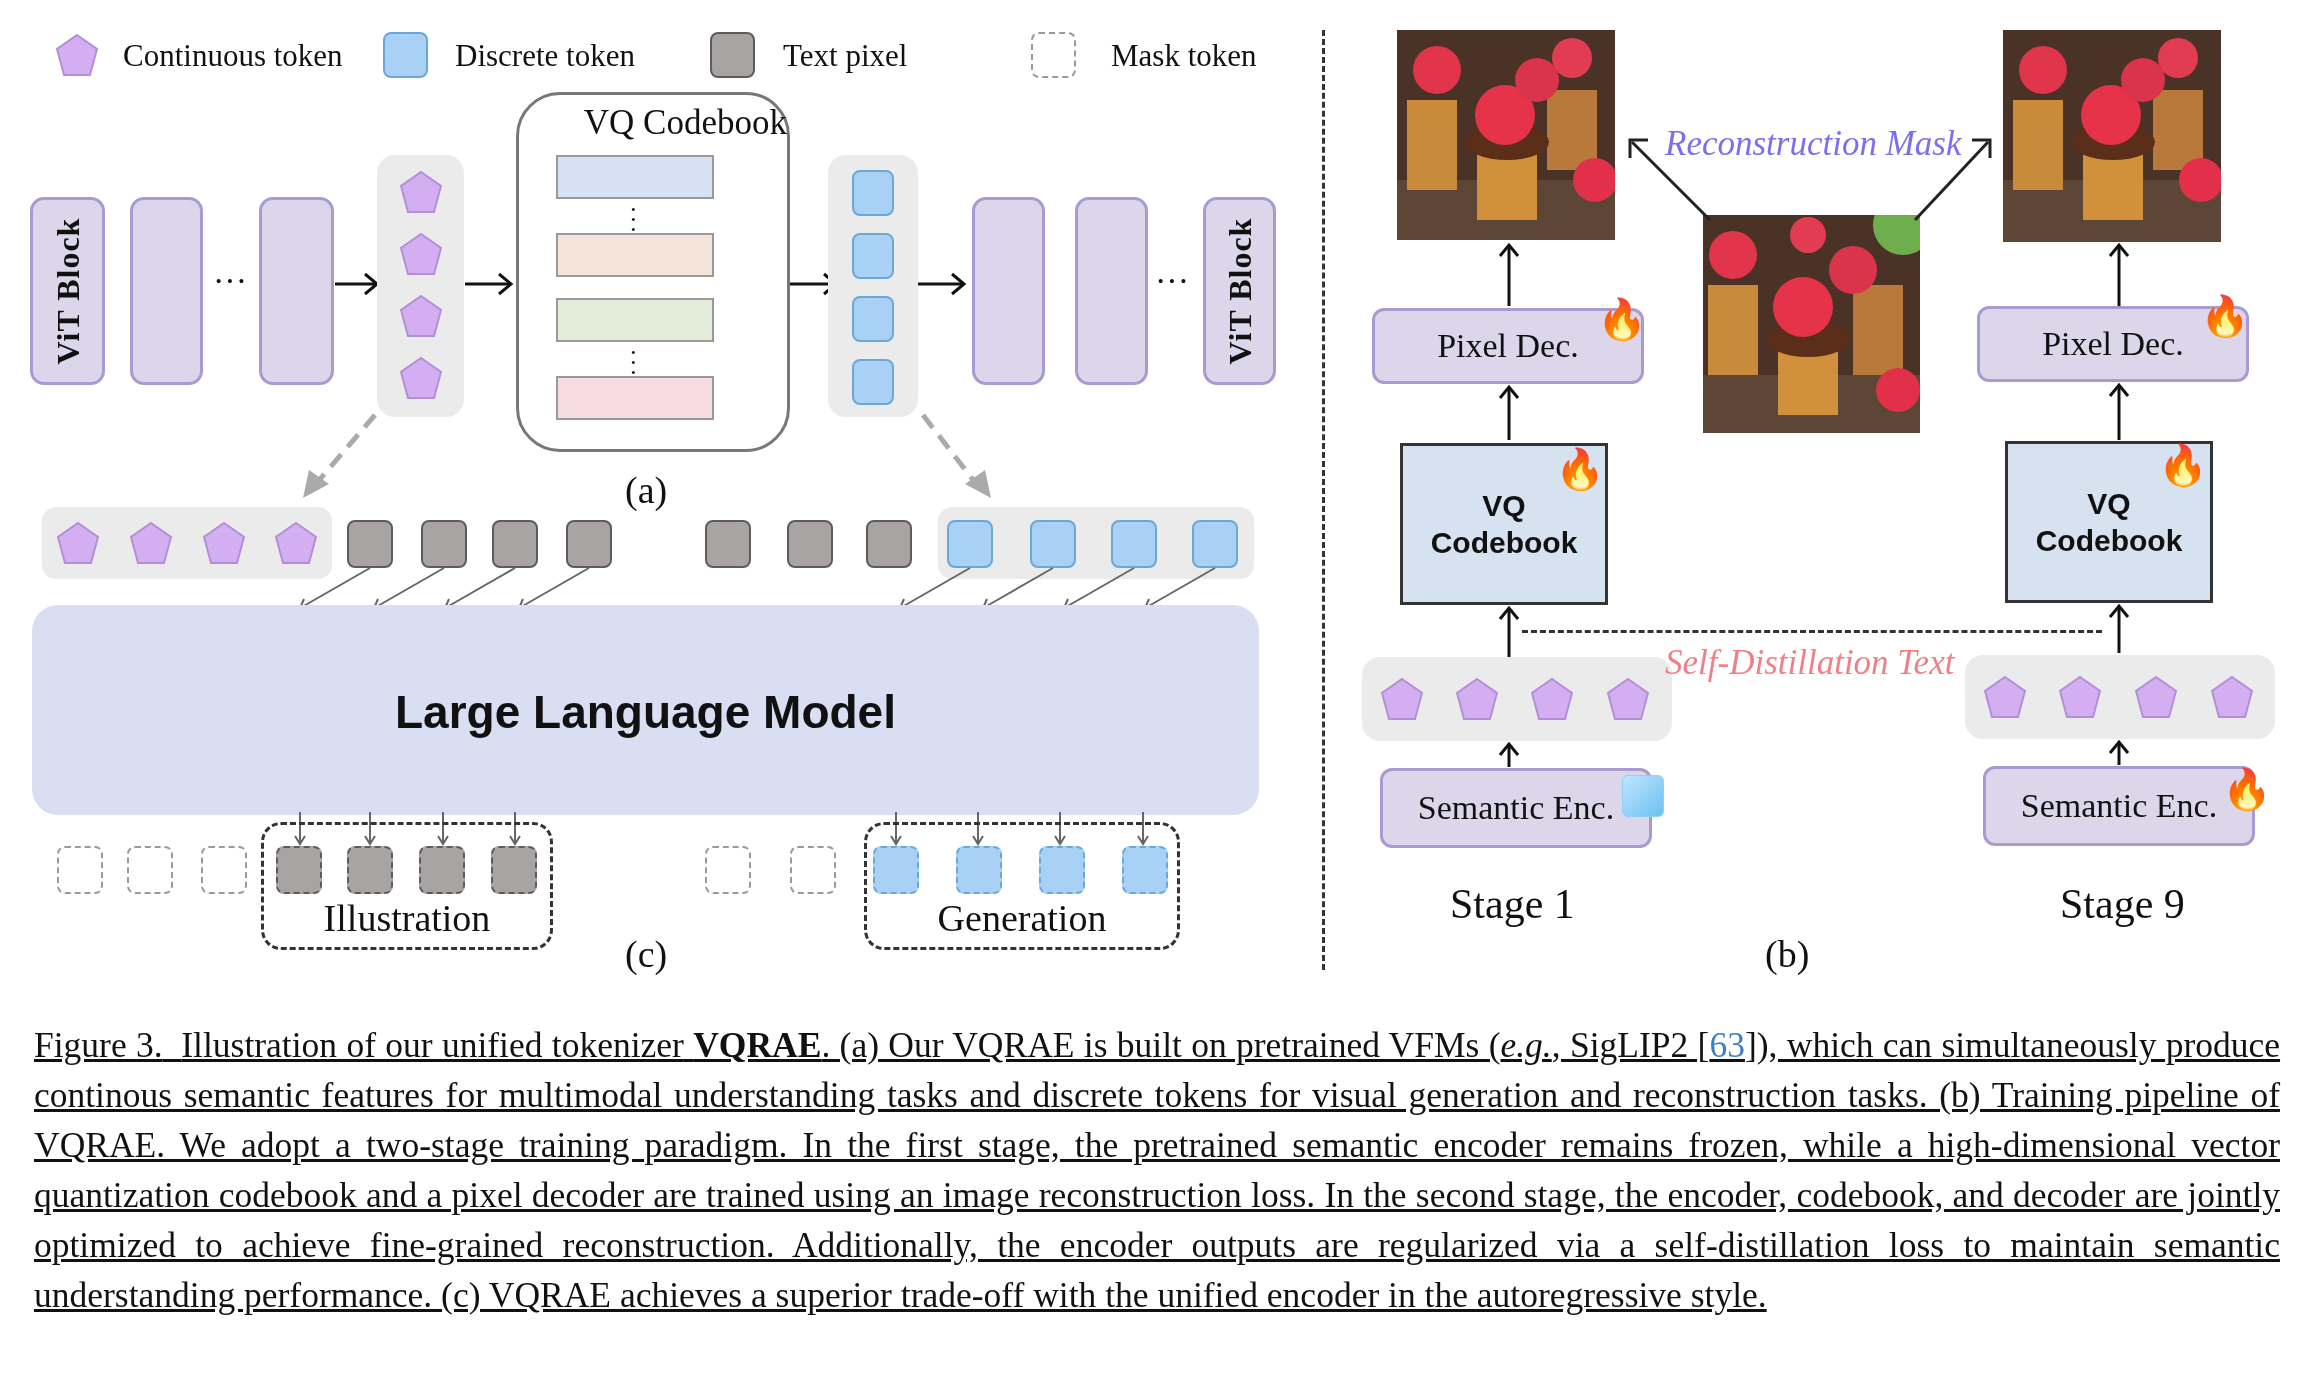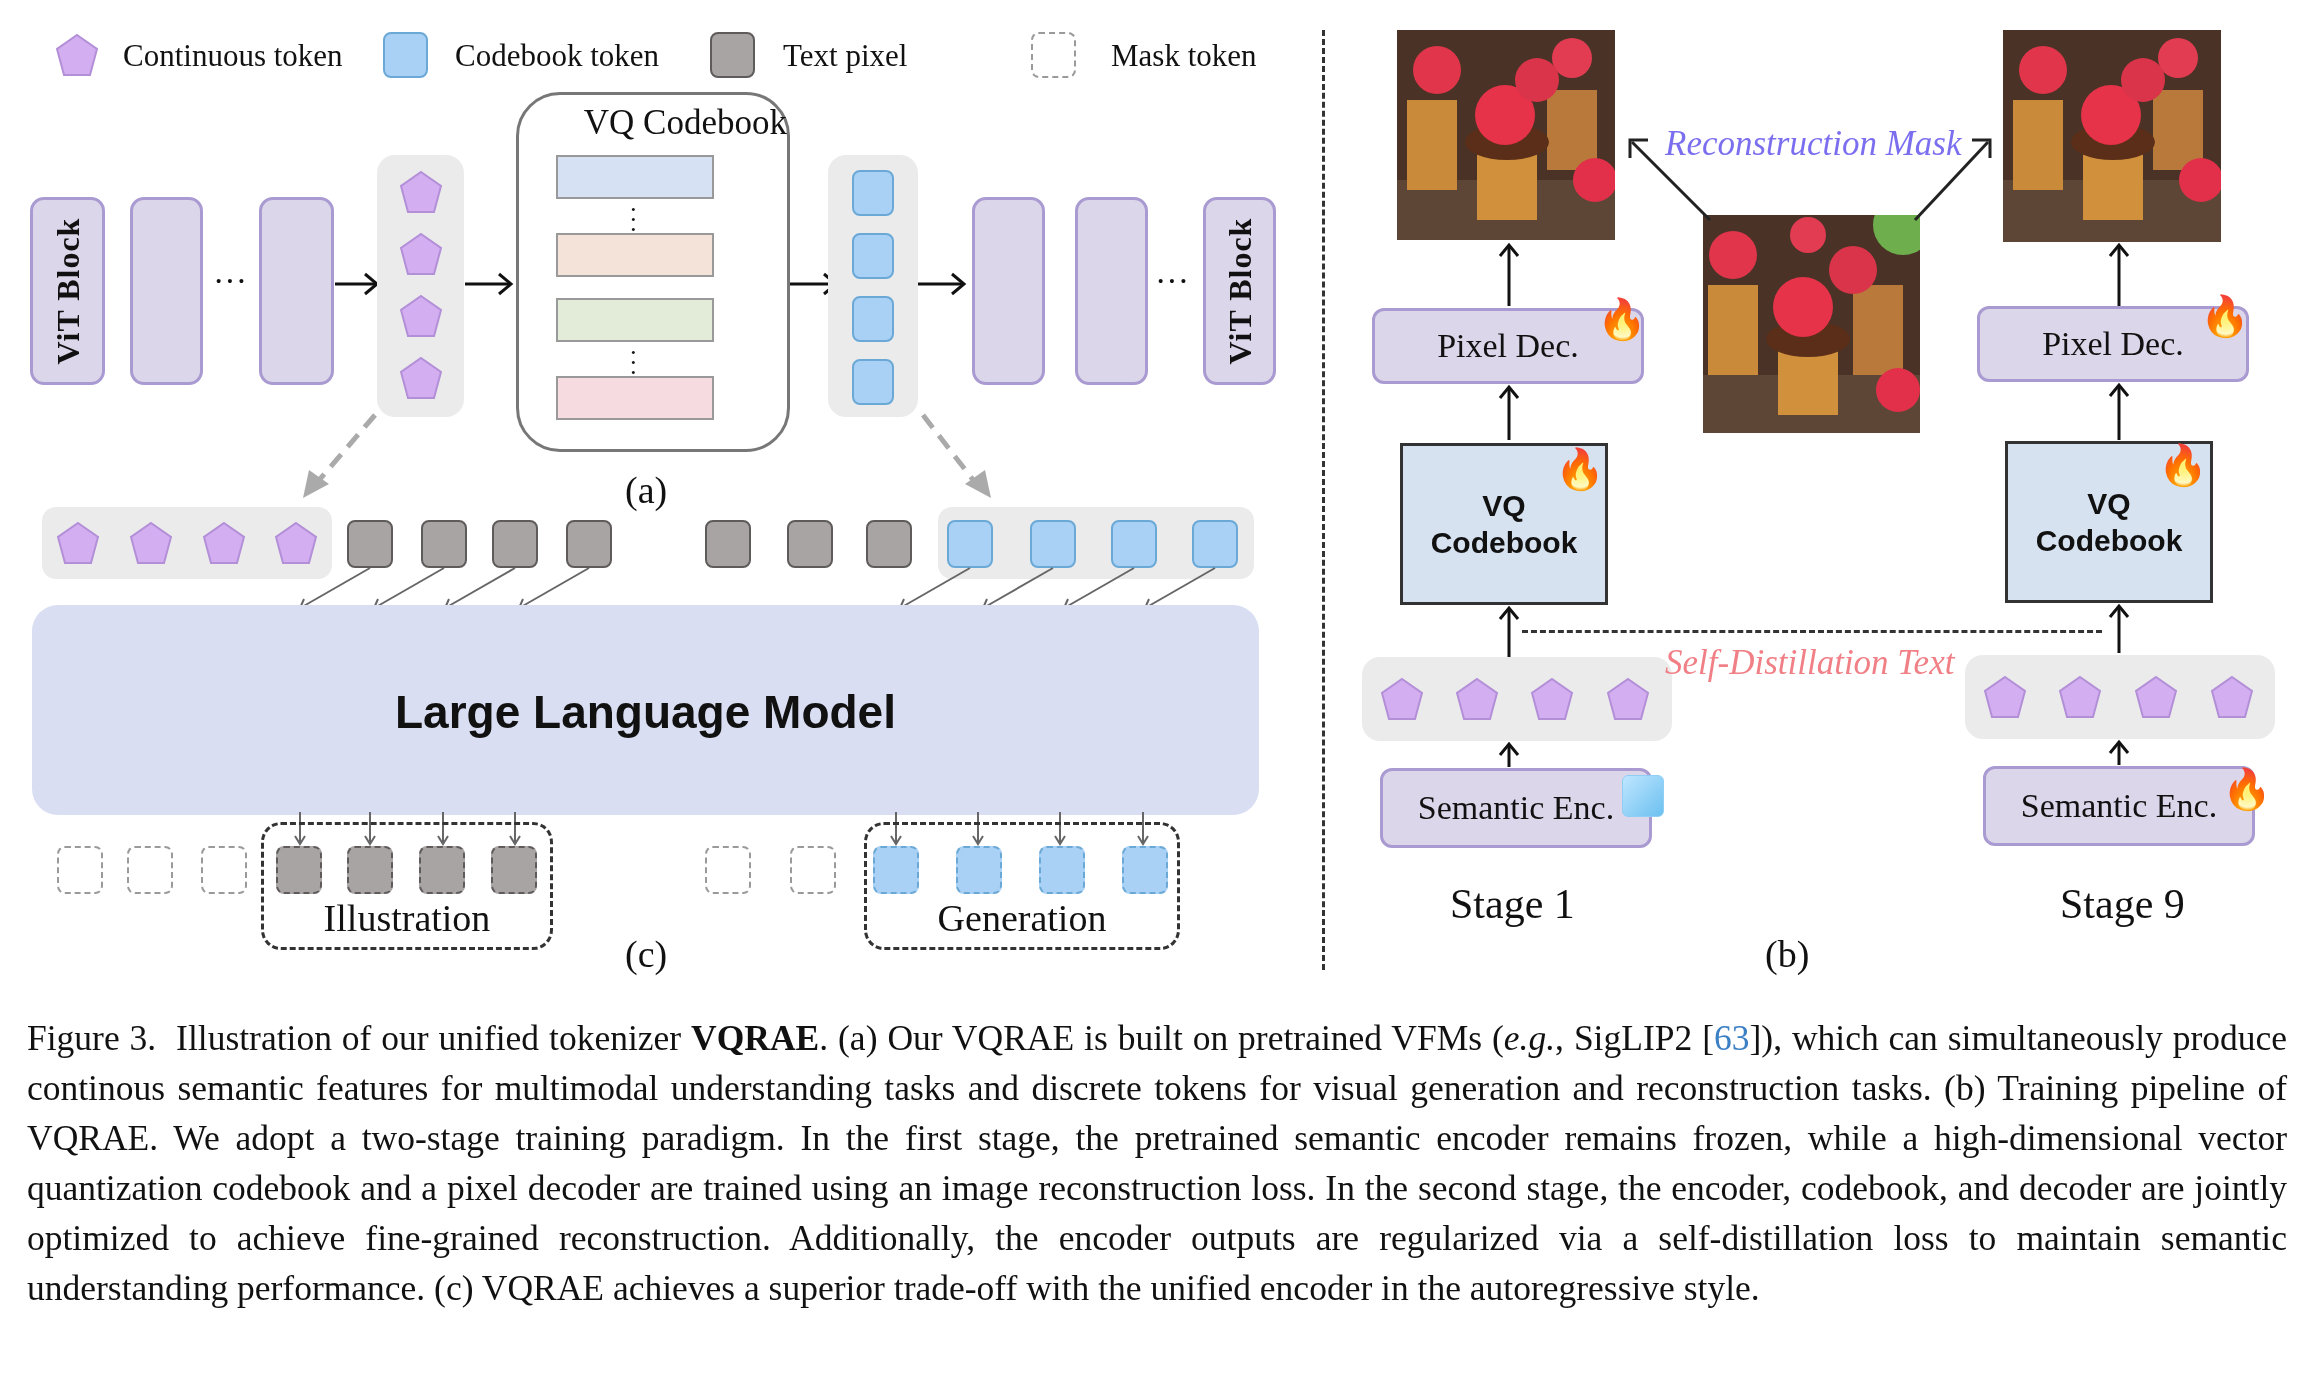--- a/index.html
+++ b/index.html
@@ -15,37 +15,37 @@
   .mtok{position:absolute;background:#fff;border:2px dashed #9a9a9a;border-radius:8px;box-sizing:border-box;}
   .vit{position:absolute;background:#dcd6ea;border:3px solid #a99bd1;border-radius:14px;box-sizing:border-box;}
   .vit-label{position:absolute;left:50%;top:50%;transform:translate(-50%,-50%) rotate(-90deg);font-size:32px;font-weight:bold;white-space:nowrap;letter-spacing:1px;}
   .graybg{position:absolute;background:#ebebeb;border-radius:18px;}
   .cb-row{position:absolute;left:37px;width:158px;height:44px;box-sizing:border-box;border:2px solid #999;}
   .dashed-v{position:absolute;border-left:3px dashed #333;}
   .purplebox{position:absolute;background:#dcd6ea;border:3px solid #a99bd1;border-radius:12px;box-sizing:border-box;display:flex;align-items:center;justify-content:center;font-size:34px;}
   .bluebox{position:absolute;background:#d7e2f1;border:3px solid #333;box-sizing:border-box;display:flex;flex-direction:column;align-items:center;justify-content:center;font-family:"Liberation Sans","DejaVu Sans",sans-serif;font-weight:bold;font-size:30px;line-height:1.25;}
   .photo{position:absolute;overflow:hidden;background:#5a3b28;}
   .caption{position:absolute;left:26px;top:1012px;width:2262px;font-size:35.5px;line-height:50px;text-align:justify;}
-  .caption p{margin:1px;}
+  .caption p{margin:8px;text-decoration:underline;}
   .fire{position:absolute;font-size:40px;line-height:1;}
   .panel-label{position:absolute;font-size:38px;}
 </style>
 </head>
 <body>
 
 <div>
   <div class="pent" style="left:55px;top:33px;">
     <svg viewBox="0 0 44 44">
         <polygon points="22,2 42,16 35,42 9,42 2,16" fill="#d3aef0" stroke="#b38fd8" stroke-width="2"></polygon>
       </svg>
   </div>
   <div class="abs legend-label" style="left:123px;top:40px;">Continuous token</div>
 
   <div class="dtok" style="left:383px;top:32px;width:45px;height:46px;"></div>
-  <div class="abs legend-label" style="left:455px;top:40px;">Codebook token</div>
+  <div class="abs legend-label" style="left:455px;top:40px;">Discrete token</div>
 
   <div class="ttok" style="left:710px;top:32px;width:45px;height:46px;"></div>
   <div class="abs legend-label" style="left:783px;top:40px;">Text pixel</div>
 
   <div class="mtok" style="left:1031px;top:32px;width:45px;height:46px;"></div>
   <div class="abs legend-label" style="left:1111px;top:40px;">Mask token</div>
 </div>
 
 <div>
   <div class="vit" style="left:30px;top:197px;width:75px;height:188px;">

